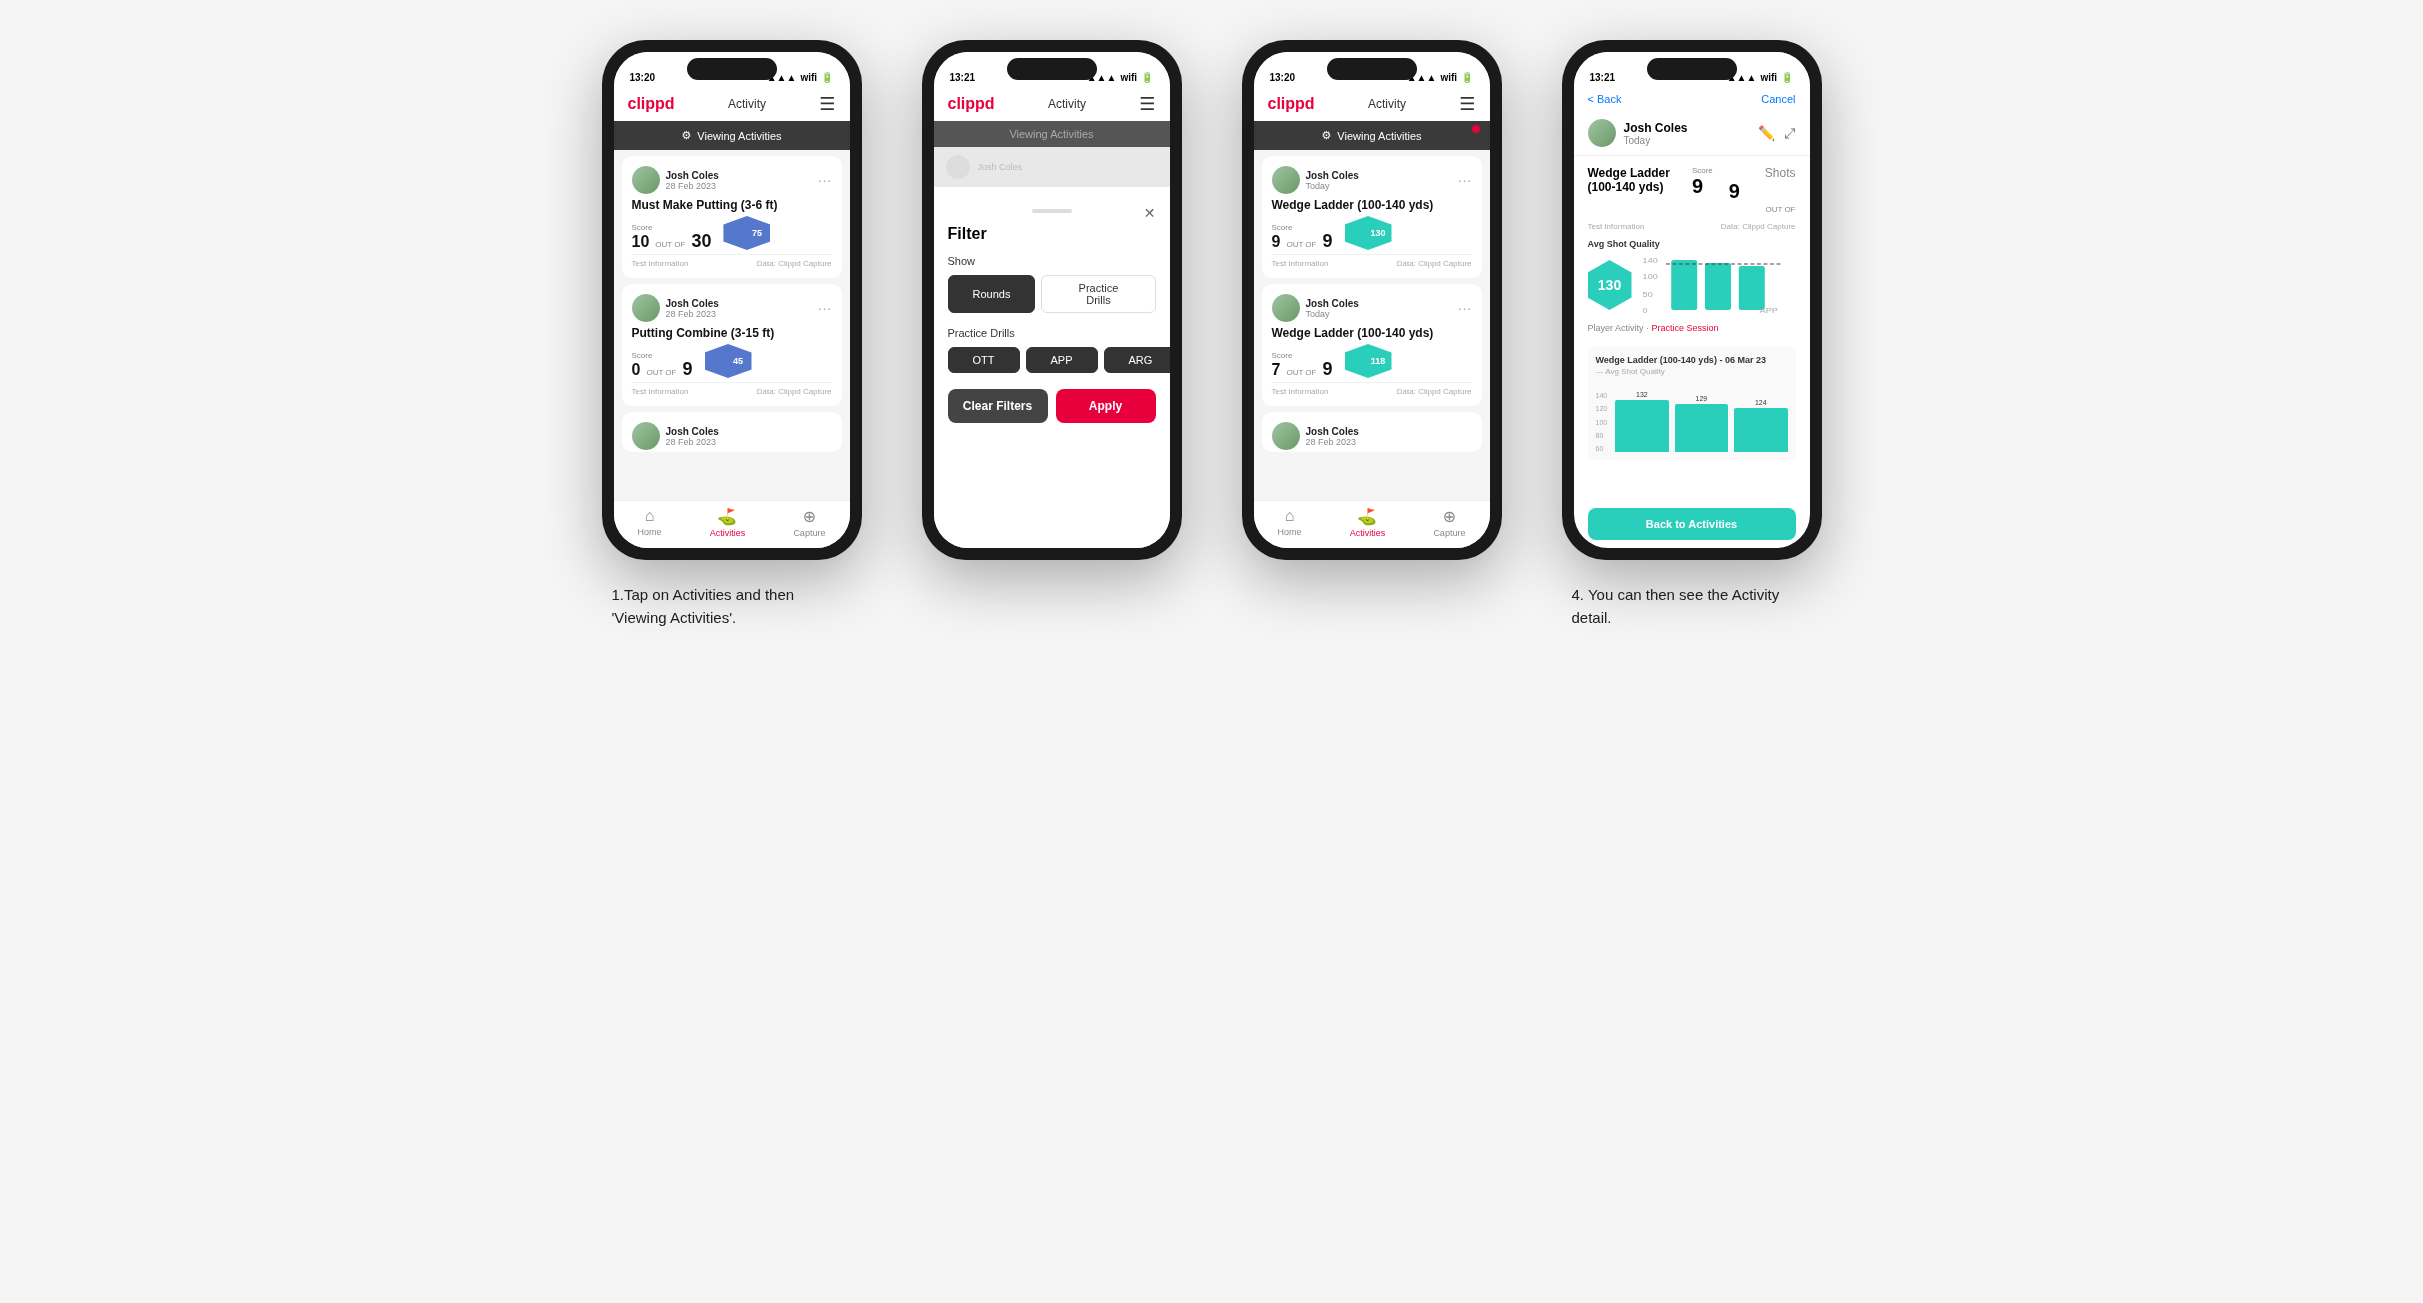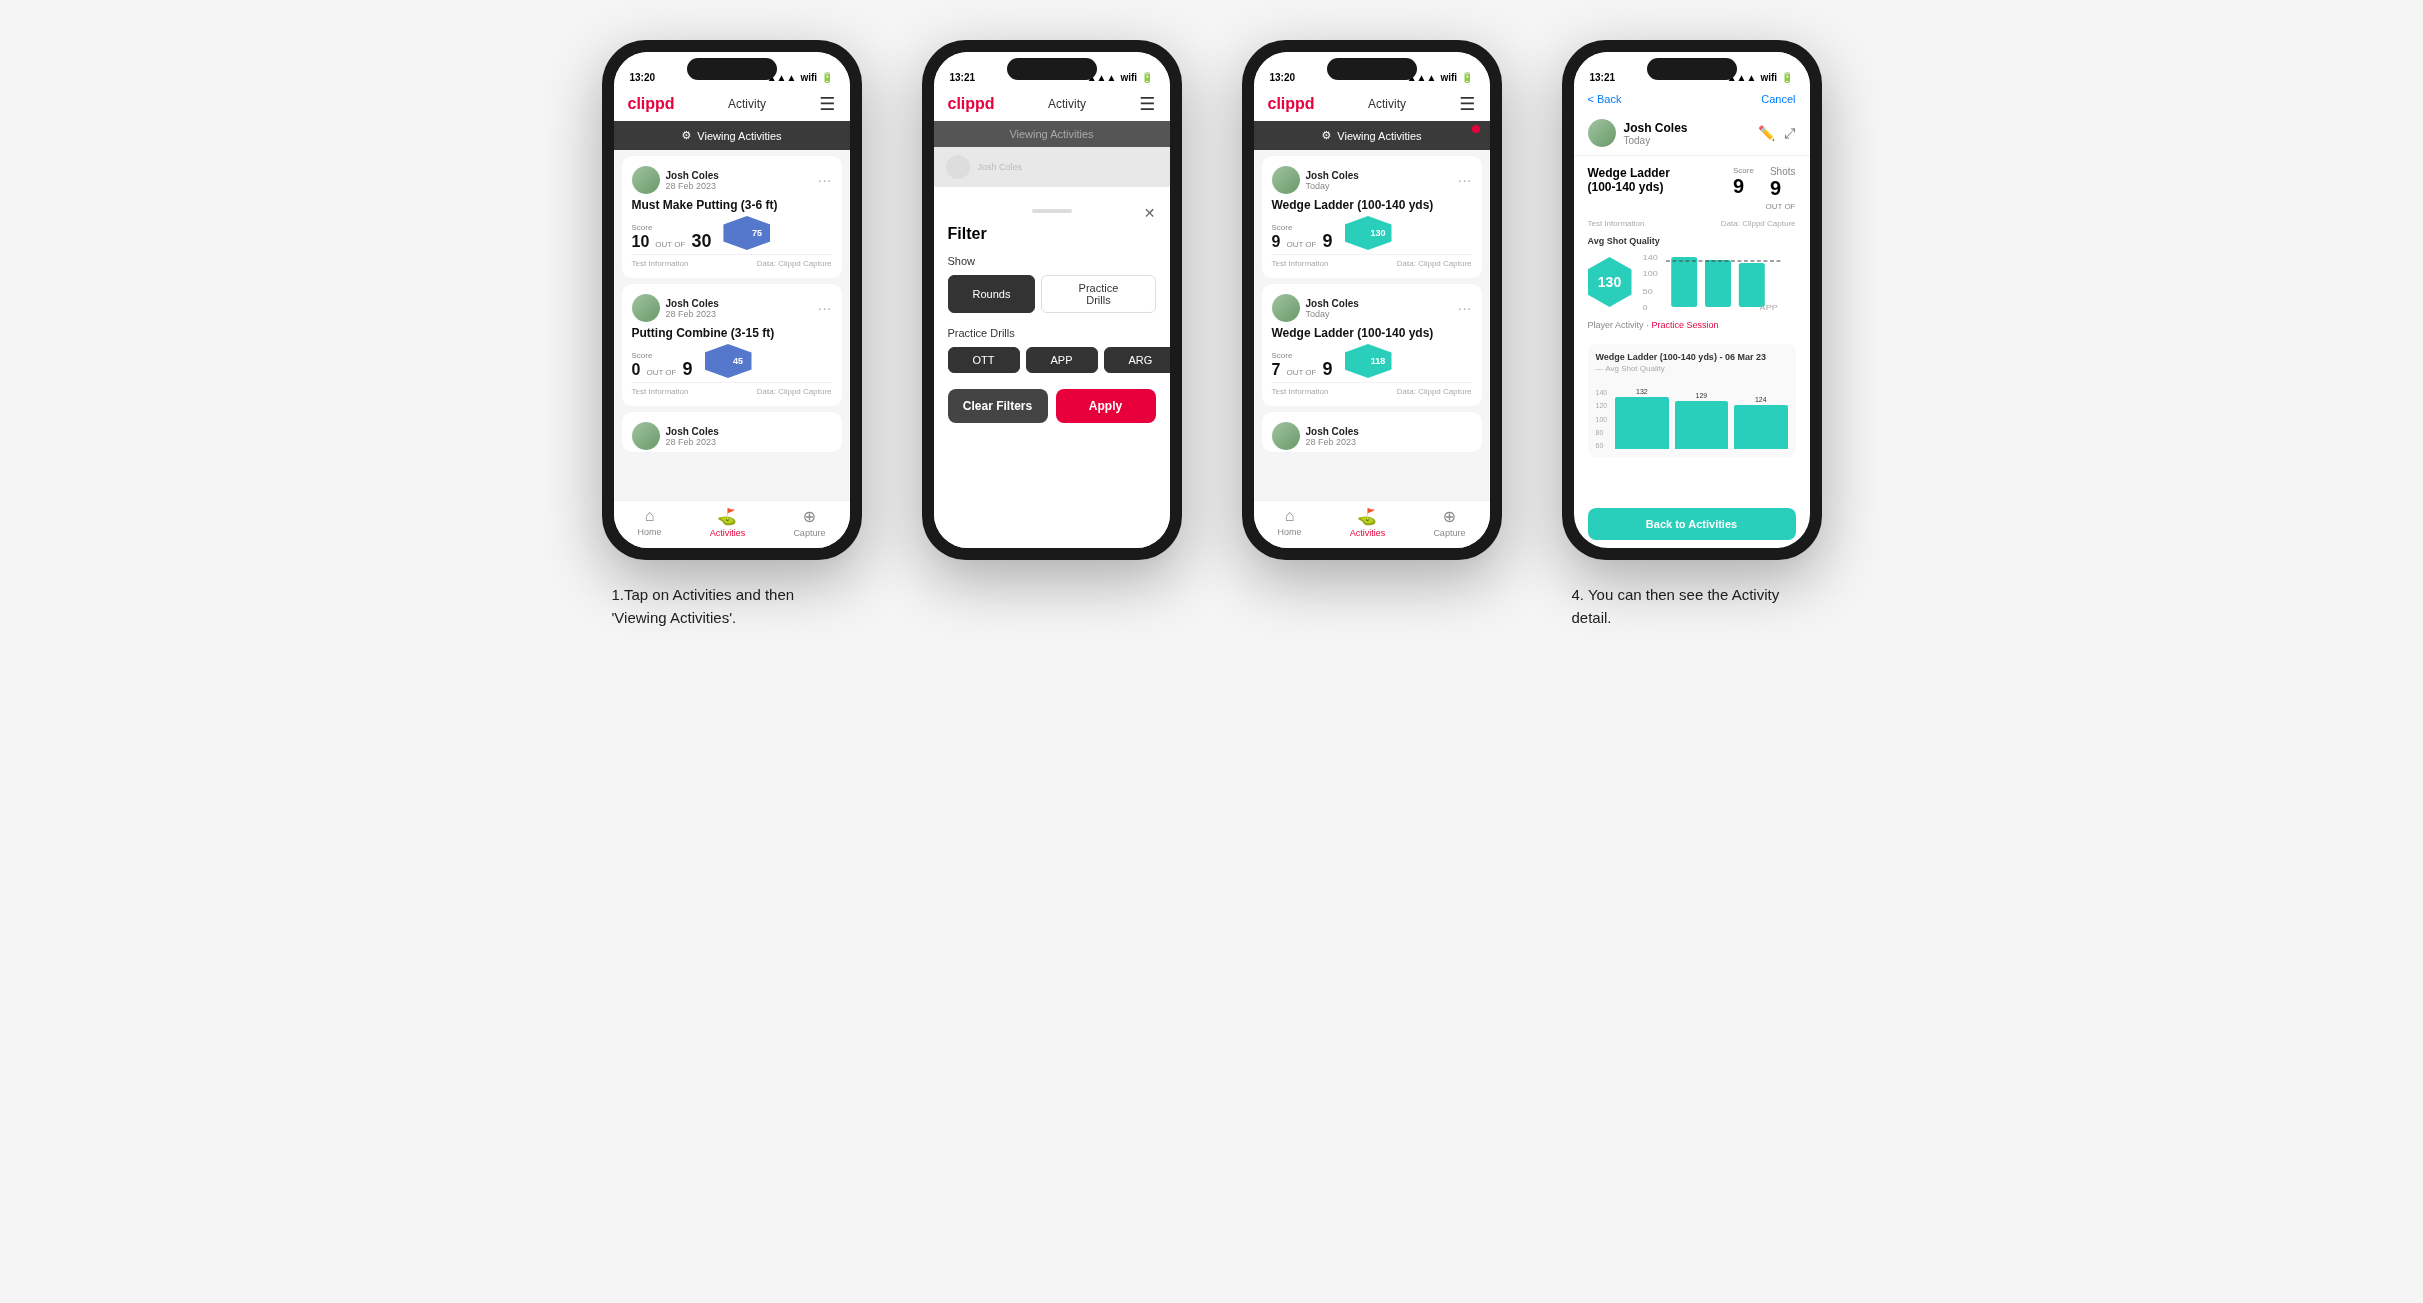--- a/index.html
+++ b/index.html
@@ -779,21 +779,21 @@
 
           <div class="detail-title-row">
             <div style="font-size:12px;font-weight:700;flex:1;padding-right:8px;">Wedge Ladder<br>(100-140 yds)</div>
             <div style="display:flex;flex-direction:column;align-items:flex-end">
               <div style="display:flex;gap:16px;align-items:flex-start">
                 <div>
                   <div style="font-size:8px;color:#888;">Score</div>
                   <div style="font-size:20px;font-weight:700;">9</div>
                 </div>
                 <div>
-                  <div style="font-size:10px;color:#888;">Shots</div>
+                  <div style="font-size:12px;color:#888;margin-left:36px;">Shots</div>
                   <div style="font-size:20px;font-weight:700;">9</div>
                 </div>
               </div>
               <div style="font-size:8px;color:#888;margin-top:2px;">OUT OF</div>
             </div>
           </div>
 
           <div style="display:flex;justify-content:space-between;font-size:8px;color:#aaa;margin-bottom:8px;">
             <span>Test Information</span>
             <span>Data: Clippd Capture</span>

